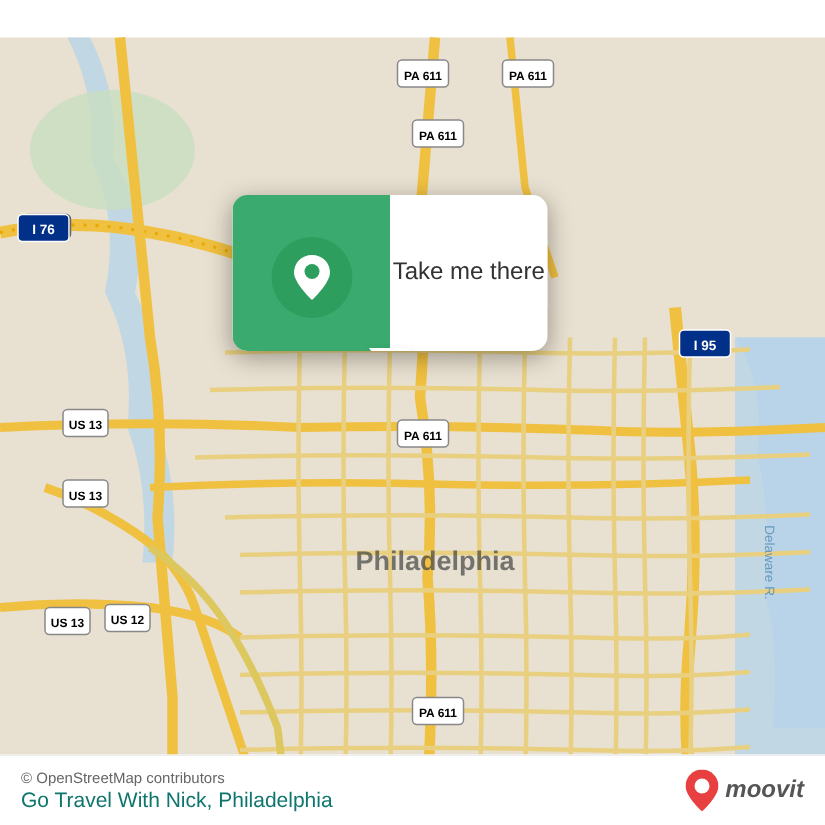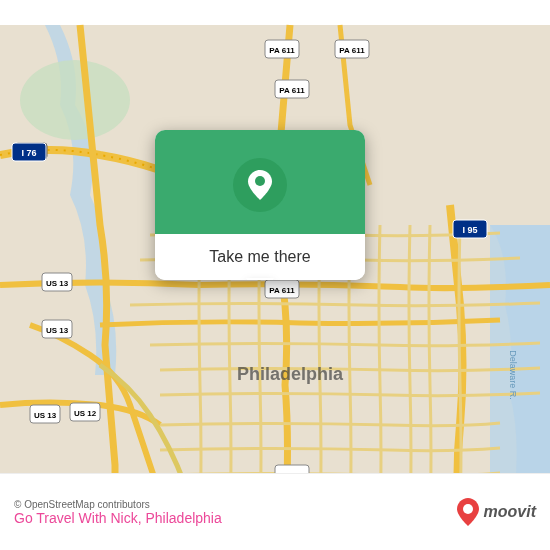--- a/index.html
+++ b/index.html
@@ -31,21 +31,21 @@
     
     #popup-card {
       position: absolute;
       top: 130px;
       left: 155px;
       width: 210px;
       background: white;
       border-radius: 10px;
       box-shadow: 0 4px 16px rgba(0,0,0,0.35);
       display: flex;
-      flex-direction: column;
+      flex-direction: row;
       align-items: center;
       overflow: hidden;
       z-index: 10;
     }
 
     #popup-green-section {
       width: 100%;
       background: #3aaa6e;
       display: flex;
       justify-content: center;
@@ -89,38 +89,38 @@
     
     #bottom-bar {
       position: absolute;
       bottom: 0;
       left: 0;
       width: 100%;
       background: white;
       display: flex;
       align-items: center;
       justify-content: space-between;
-      padding: 24px 14px;
+      padding: 9px 14px;
       z-index: 20;
       border-top: 1px solid #eee;
     }
 
     #bottom-left {
       display: flex;
       flex-direction: column;
     }
 
     #osm-credit {
       font-size: 10px;
       color: #666;
     }
 
     #app-title {
       font-size: 14px;
-      color: #ec4899;
+      color: #0f766e;
       font-weight: 400;
     }
 
     #moovit-logo {
       display: flex;
       align-items: center;
       gap: 5px;
     }
 
     #moovit-pin {

